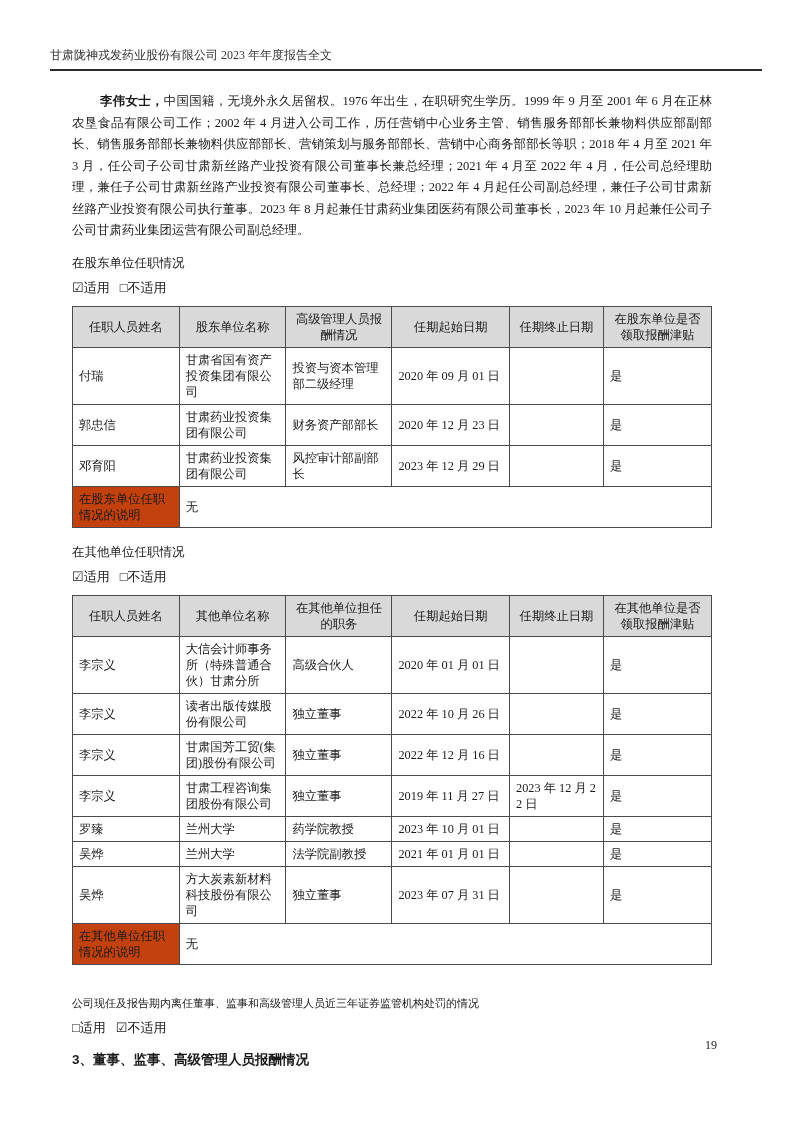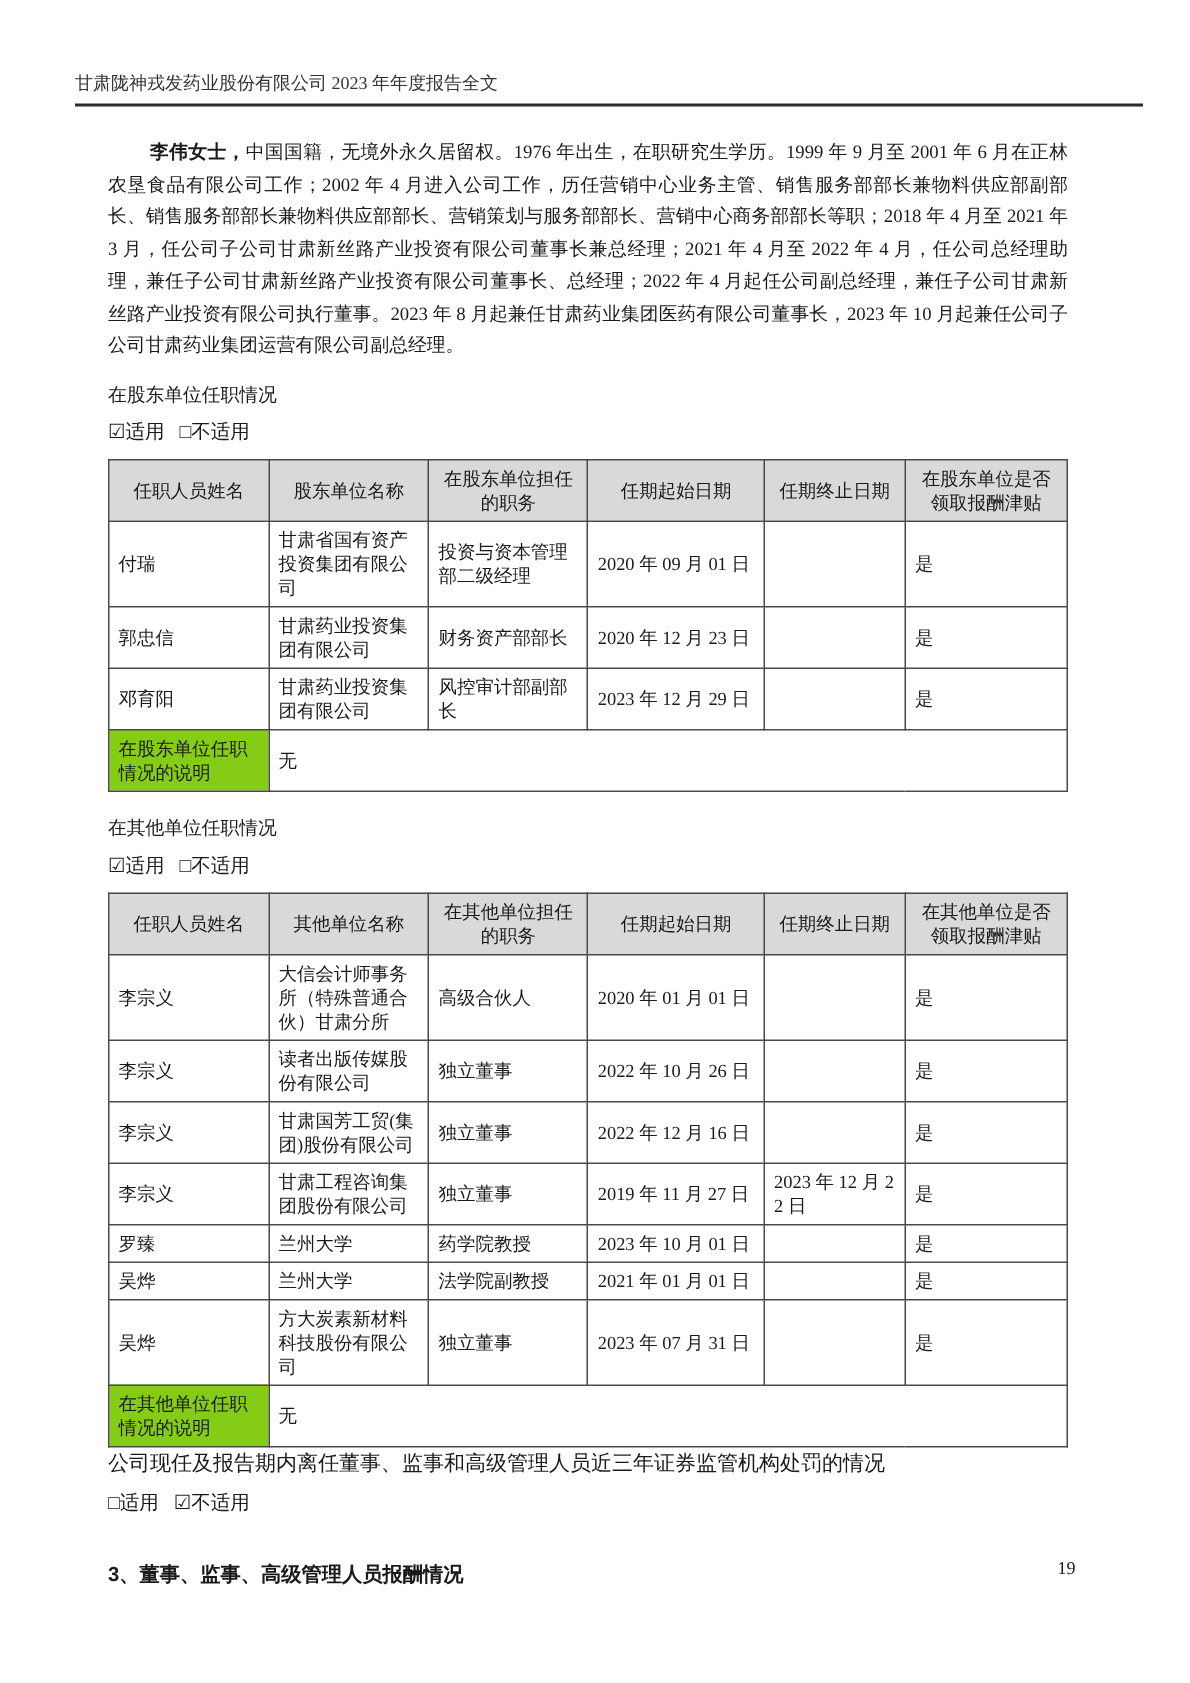--- a/index.html
+++ b/index.html
@@ -48,24 +48,24 @@
     line-height: 16px;
     vertical-align: middle;
     word-break: break-all;
     text-align: left;
     font-weight: normal;
   }
   table.report th {
     background: #d9d9d9;
     text-align: center;
   }
-  table.report td.note-label { background: #84cc16; }
-  .penalty-heading { margin-top: 2px; font-size: 14px; line-height: 20px; }
+  table.report td.note-label { background: #c2410c; }
+  .penalty-heading { margin-top: 28px; font-size: 11px; line-height: 20px; }
   h3.num-heading {
-    margin-top: 28px;
+    margin-top: 12px;
     font-size: 13.5px;
     line-height: 20px;
     font-weight: bold;
     font-family: "Liberation Sans", "DejaVu Sans", sans-serif;
   }
   .page-number {
     position: absolute;
     top: 1038px; right: 76px;
     font-size: 12px;
   }
@@ -94,21 +94,21 @@
         <col class="c2">
         <col class="c3">
         <col class="c4">
         <col class="c5">
         <col class="c6">
       </colgroup>
     <tbody>
         <tr>
       <th>任职人员姓名</th>
       <th>股东单位名称</th>
-      <th>在股东单位担任的职务</th>
+      <th>高级管理人员报酬情况</th>
       <th>任期起始日期</th>
       <th>任期终止日期</th>
       <th>在股东单位是否领取报酬津贴</th>
     </tr>
     <tr>
       <td>付瑞</td>
       <td>甘肃省国有资产投资集团有限公司</td>
       <td>投资与资本管理部二级经理</td>
       <td>2020 年 09 月 01 日</td>
       <td></td>

